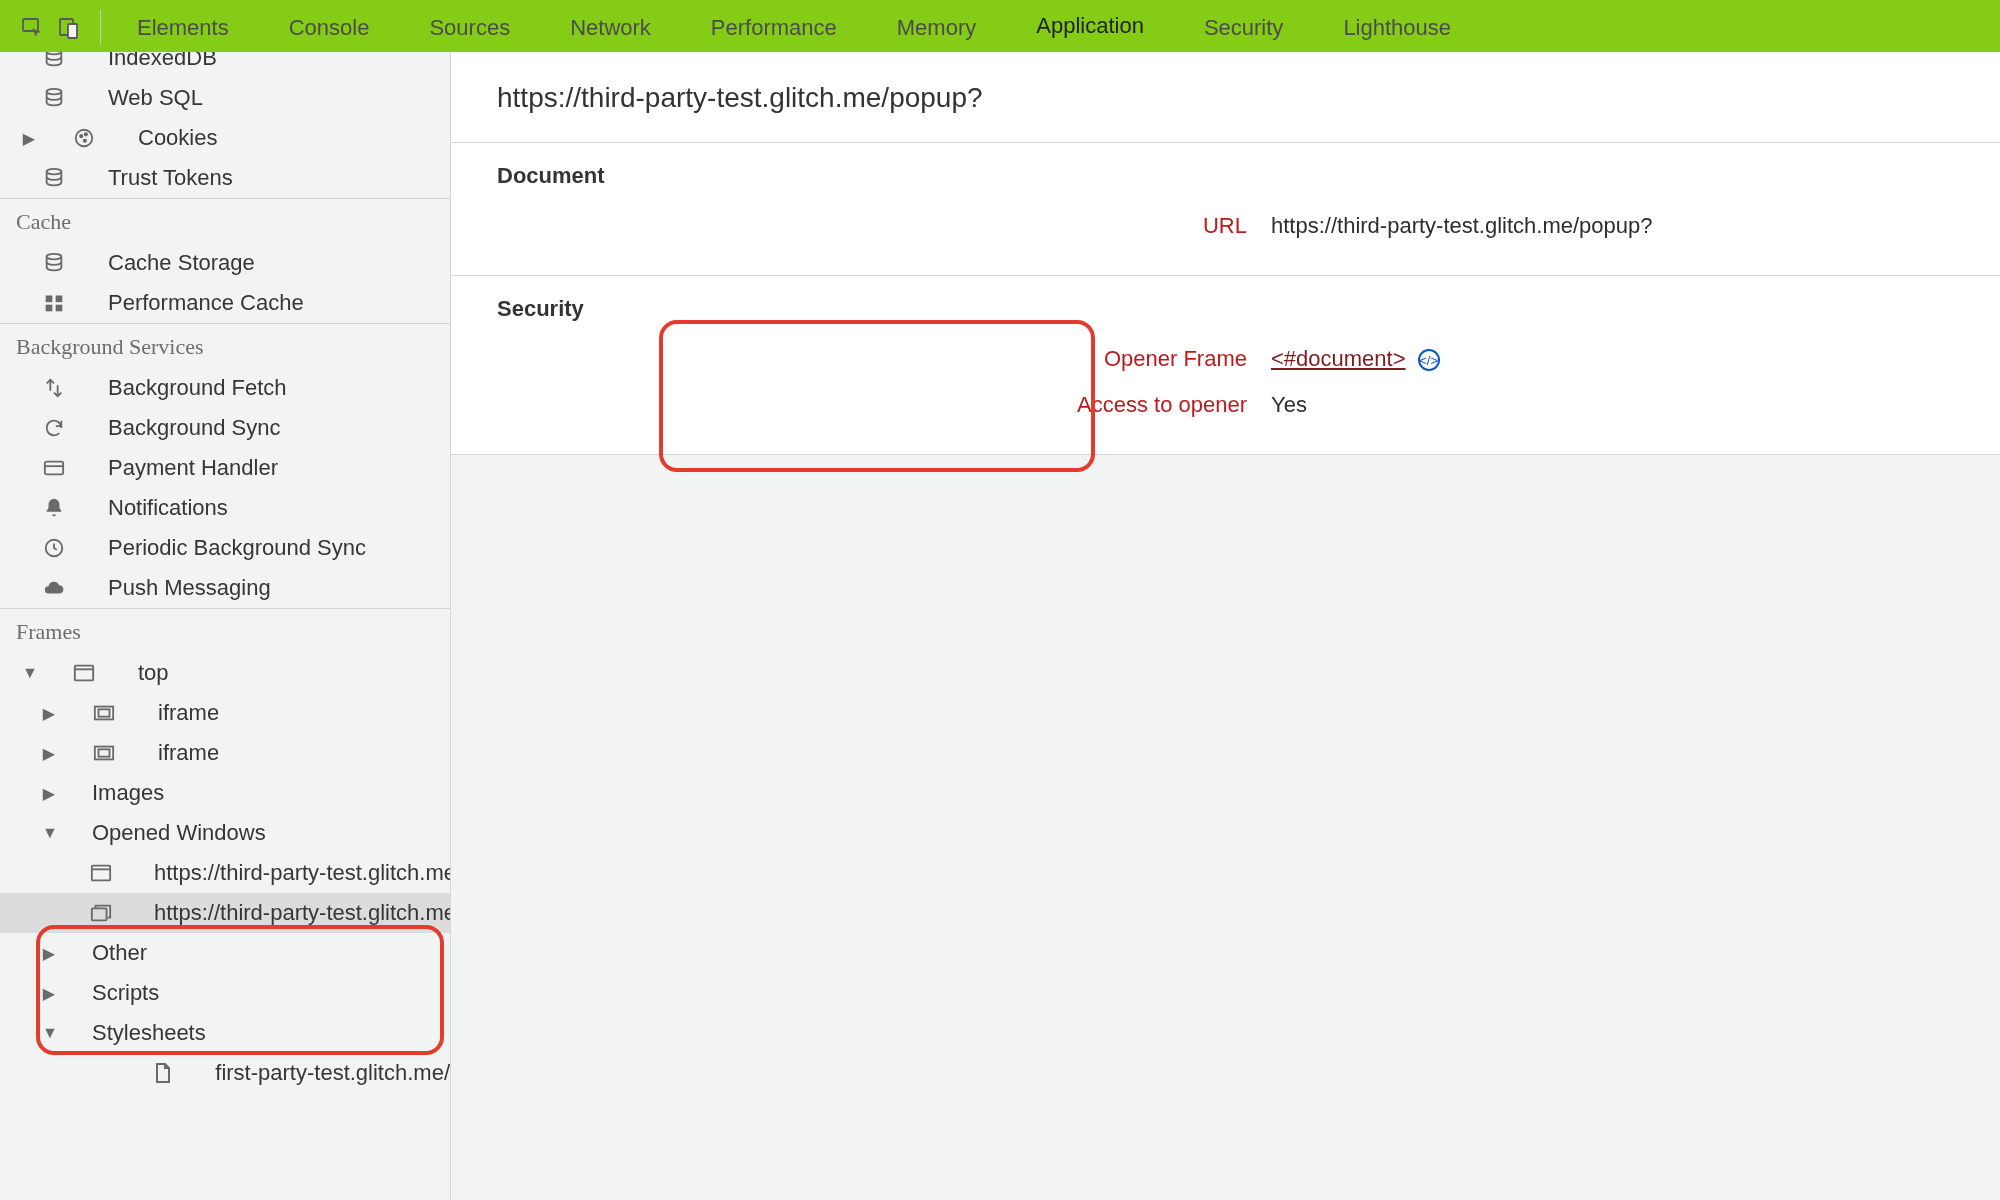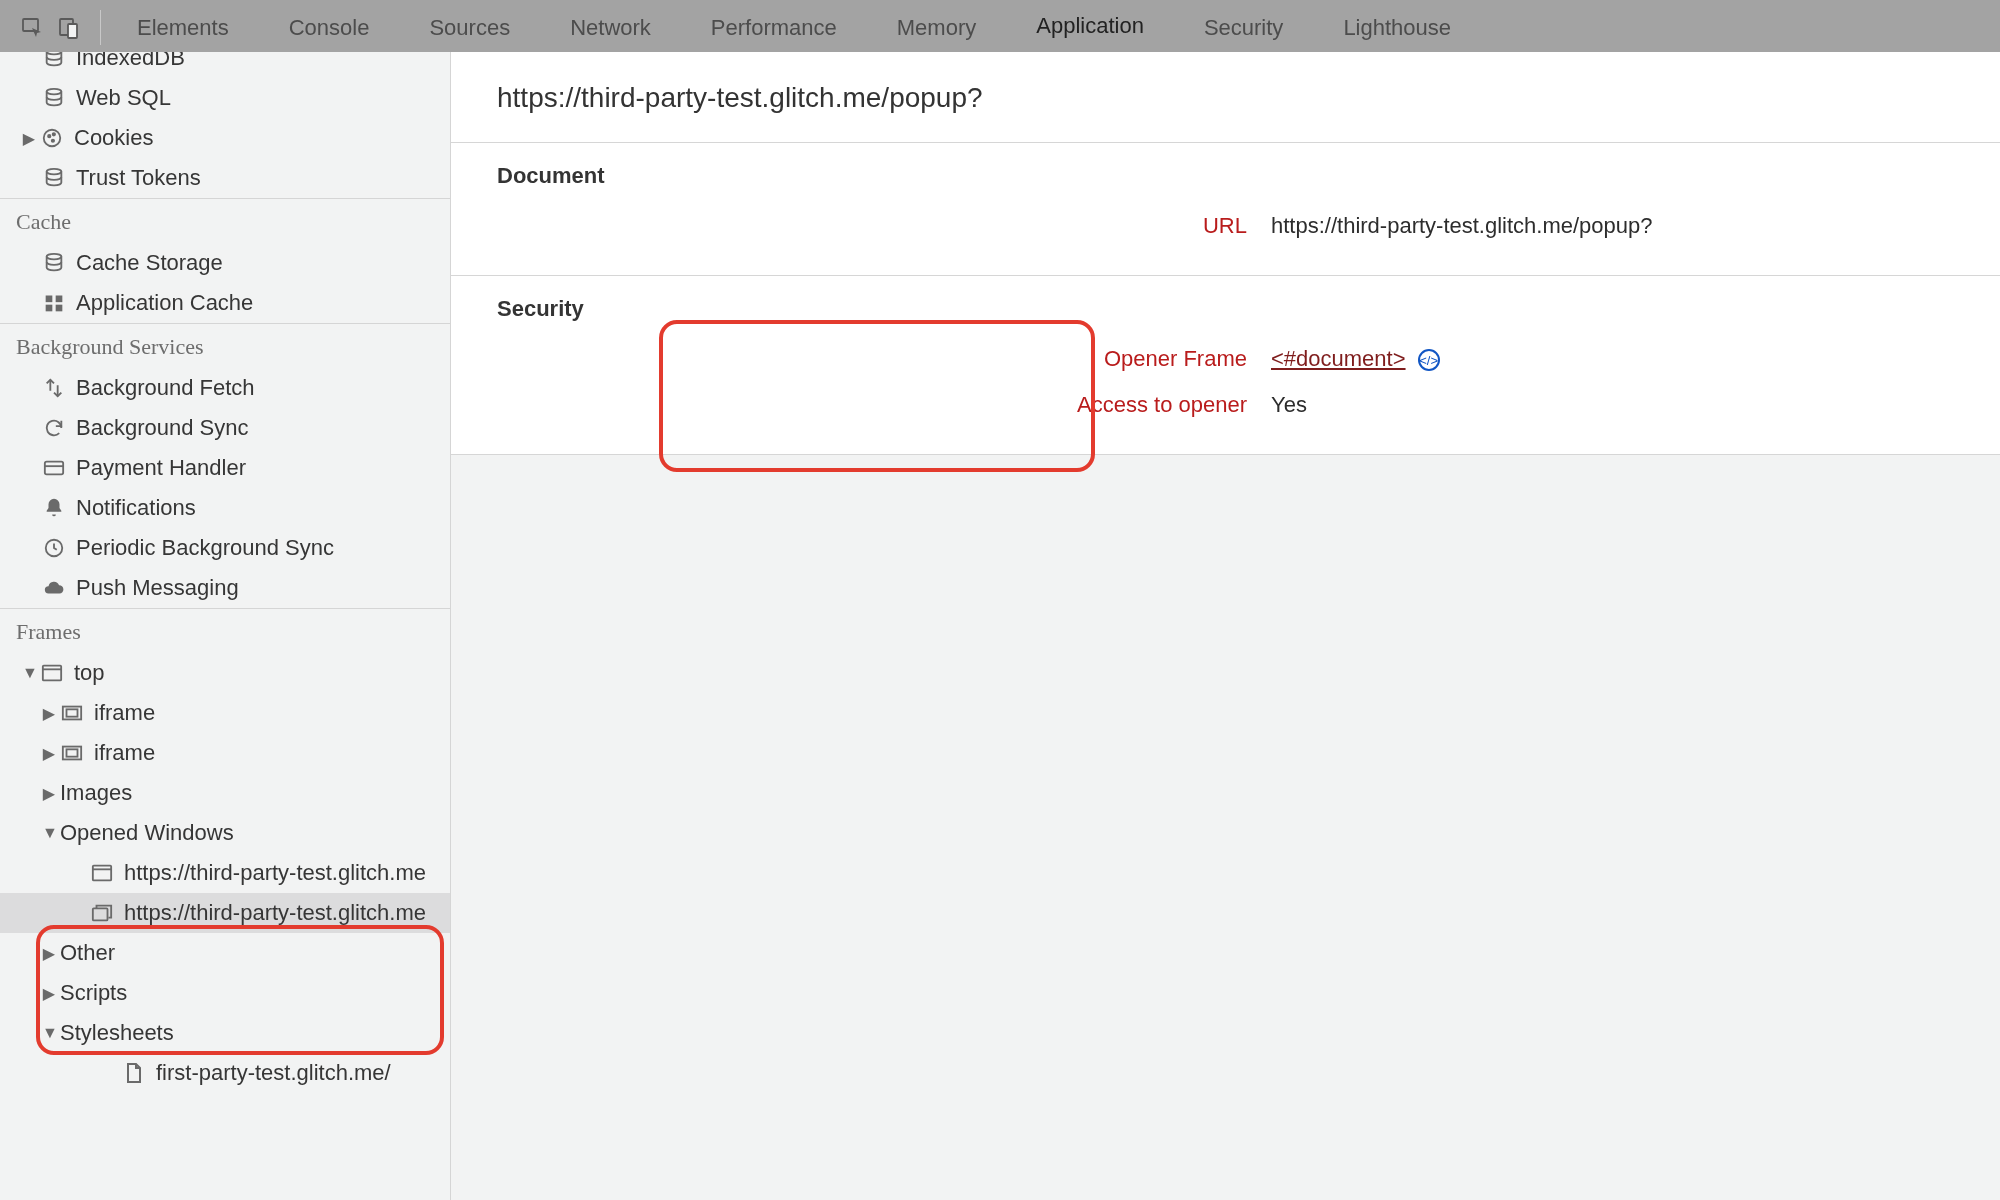--- a/index.html
+++ b/index.html
@@ -1,31 +1,31 @@
 <!DOCTYPE html>
 <html><head>
 <meta charset="utf-8">
 <style>
   * { box-sizing: border-box; margin: 0; padding: 0; }
   html, body { width: 2000px; height: 1200px; font-family: -apple-system, "Helvetica Neue", Arial, sans-serif; background: #f1f1f1; color: #333; overflow: hidden; }
   
-  .tabbar { height: 56px; background: #a3a3a3; border-bottom: 1px solid #d5d5d5; display: flex; align-items: stretch; font-size: 22px; color: #4c4c4c; }
+  .tabbar { height: 56px; background: #84cc16; border-bottom: 1px solid #d5d5d5; display: flex; align-items: stretch; font-size: 22px; color: #4c4c4c; }
   .tabbar .tool-icons { display: flex; align-items: center; gap: 12px; padding: 0 14px 0 20px; }
   .tabbar .sep { width: 1px; background: #c8c8c8; margin: 10px 6px; }
   .tab { padding: 0 30px; display: flex; align-items: center; cursor: default; }
   .tab.active { color: #222; border-bottom: 3px solid #c2410c; }
   
   .workspace { position: absolute; top: 52px; left: 0; right: 0; bottom: 0; display: flex; }
   .sidebar { width: 451px; background: #f2f3f3; border-right: 1px solid #d5d5d5; overflow: hidden; position: relative; }
   .detail  { flex: 1; display: flex; flex-direction: column; background: #f2f3f3; }
 
   
   .sidebar .section-hdr { font-size: 22px; color: #6d6d6d; padding: 10px 16px 8px; font-family: Liberation Serif, serif; }
   .sidebar .group-rule { border-top: 1px solid #d5d5d5; }
-  .tree-row { display: flex; align-items: center; height: 40px; font-size: 22px; color: #363636; white-space: nowrap; overflow: hidden; }
+  .tree-row { display: flex; align-items: center; height: 40px; font-size: 22px; color: #363636; white-space: nowrap; overflow: hidden; gap: 32px; }
   .tree-row .arrow { width: 14px; text-align: center; font-size: 16px; color: #6a6a6a; margin-right: 4px; }
   .tree-row .arrow.blank { visibility: hidden; }
   .tree-row .ic { width: 24px; height: 24px; margin-right: 10px; display: inline-flex; align-items: center; justify-content: center; color: #6a6a6a; }
   .tree-row.selected { background: #dcdcdd; }
   .pad0 { padding-left: 42px; }
   .padA { padding-left: 22px; }   
   .padB { padding-left: 42px; }   
   .padC { padding-left: 104px; }
   .padD { padding-left: 90px; }
 
@@ -156,21 +156,21 @@
     </div>
     <div class="tree-row pad0">
       <span class="ic">
         <svg width="20" height="20" viewBox="0 0 24 24" fill="#6a6a6a">
             <rect x="2" y="3" width="8" height="8"></rect>
             <rect x="14" y="3" width="8" height="8"></rect>
             <rect x="2" y="14" width="8" height="8"></rect>
             <rect x="14" y="14" width="8" height="8"></rect>
           </svg>
       </span>
-      <span>Application Cache</span>
+      <span>Performance Cache</span>
     </div>
 
     <div class="group-rule"></div>
     <div class="section-hdr">Background Services</div>
     <div class="tree-row pad0">
       <span class="ic">
         <svg width="22" height="22" viewBox="0 0 24 24" fill="none" stroke="#6a6a6a" stroke-width="2">
             <path d="M8 3v12"></path>
             <path d="M4 7l4-4 4 4"></path>
             <path d="M16 21V9"></path>

